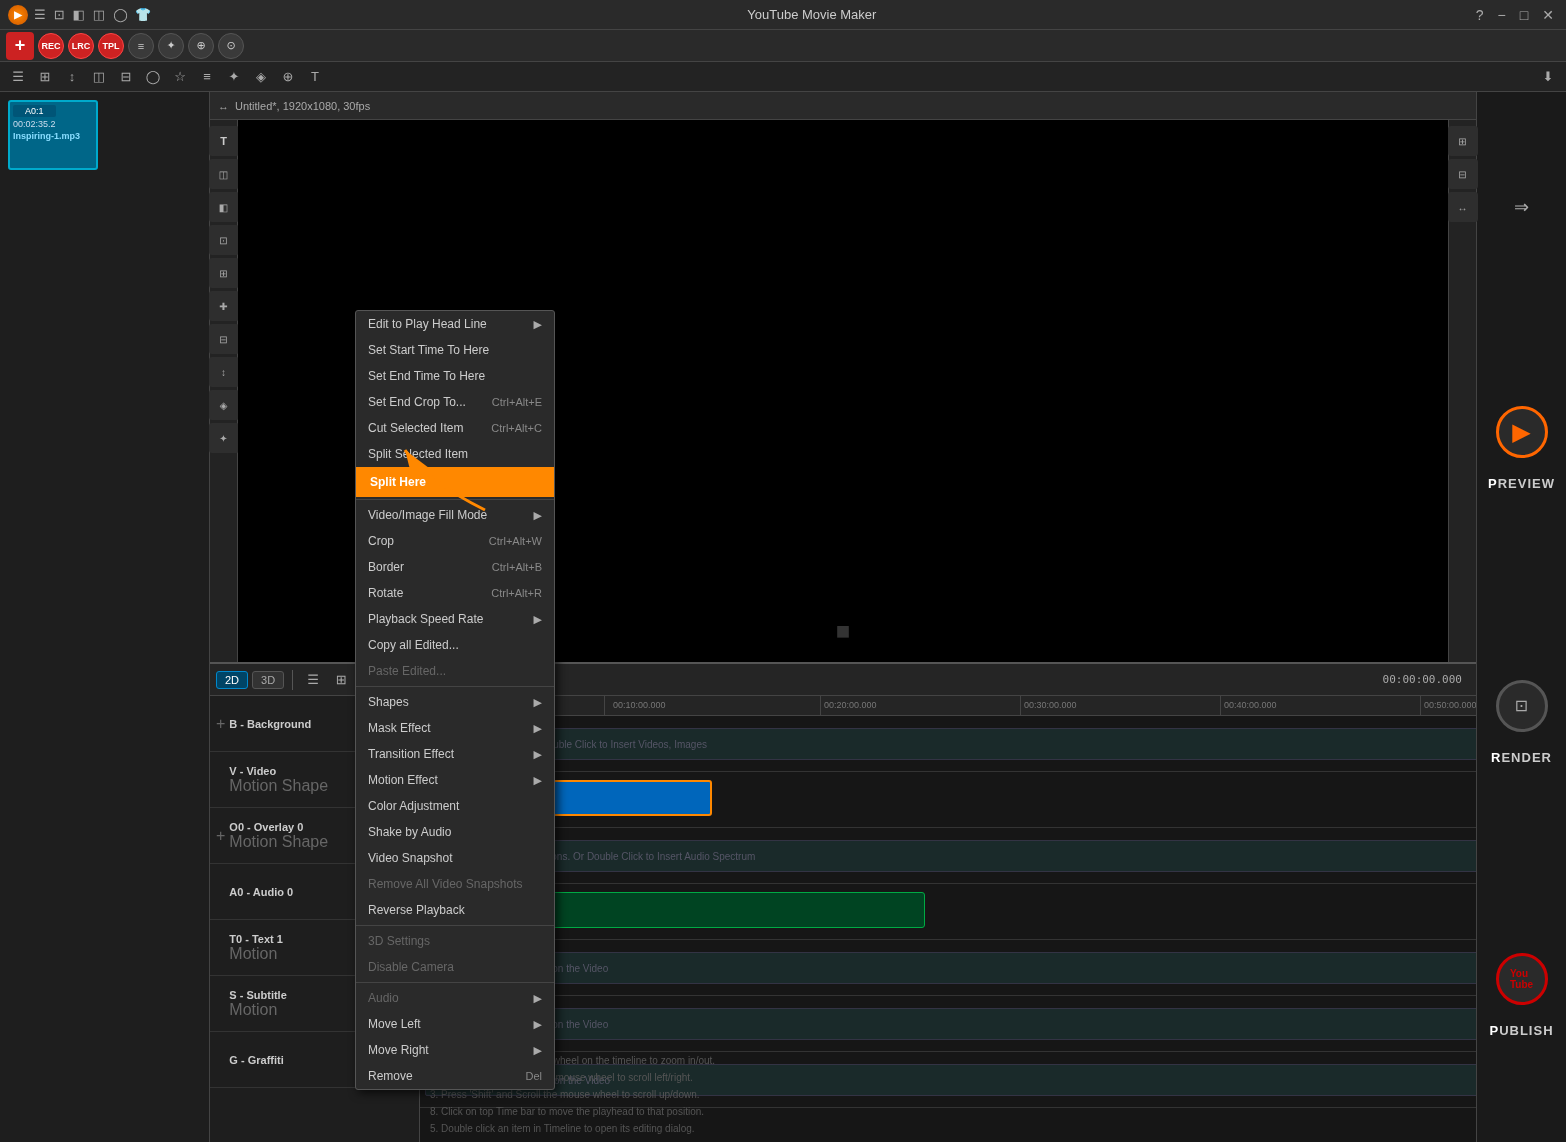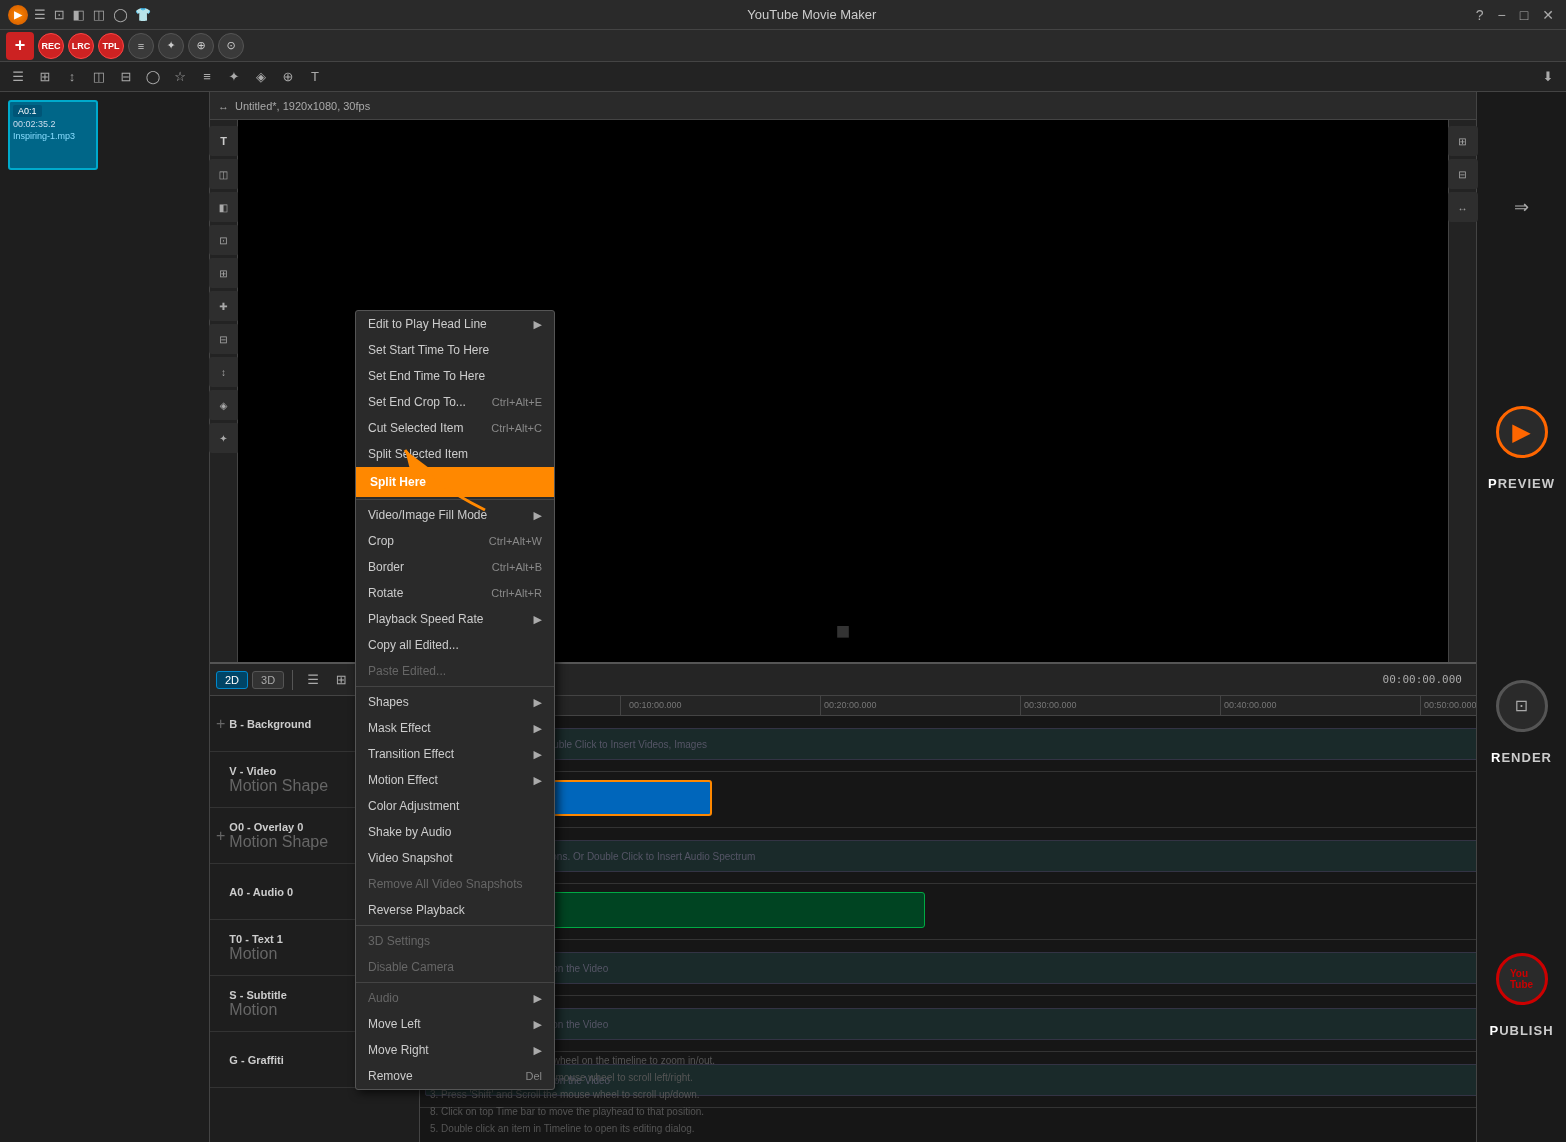--- a/index.html
+++ b/index.html
@@ -108,24 +108,24 @@
       background: #006688;
       border: 2px solid #00aacc;
       border-radius: 3px;
       margin: 8px;
       display: flex; flex-direction: column; align-items: flex-start;
       padding: 3px;
       position: relative;
       cursor: pointer;
     }
     .media-item .mi-label {
-      font-size: 9px; color: #fff; background: #005577; padding: 1px 5px; border-radius: 2px;
+      font-size: 9px; color: #fff; background: #005577; padding: 1px 12px; border-radius: 2px;
     }
     .media-item .mi-time { font-size: 9px; color: #cde; margin-top: 2px; }
-    .media-item .mi-name { font-size: 9px; color: #8df; margin-top: 2px; }
+    .media-item .mi-name { font-size: 9px; color: #8df; margin-top: 2px; font-weight: bold; }
 
     #preview-header {
       height: 28px;
       background: #2a2a2a;
       display: flex;
       align-items: center;
       padding: 0 8px;
       border-bottom: 1px solid #444;
       gap: 6px;
       font-size: 11px;
@@ -504,21 +504,21 @@
             </div>
             <span class="track-icon">👁</span>
           </div>
 
         </div>
 
         <div id="timeline-content">
 
           <div id="ruler" style="width:1400px;position:relative;">
             <div class="ruler-mark" style="left:0px;">00:00:00.000</div>
-            <div class="ruler-mark" style="left:200px;padding-left:8px;">00:10:00.000</div>
+            <div class="ruler-mark" style="left:184px;padding-left:8px;">00:10:00.000</div>
             <div class="ruler-mark" style="left:400px;">00:20:00.000</div>
             <div class="ruler-mark" style="left:600px;">00:30:00.000</div>
             <div class="ruler-mark" style="left:800px;">00:40:00.000</div>
             <div class="ruler-mark" style="left:1000px;">00:50:00.000</div>
           </div>
 
           <div class="timeline-track-content" style="width:1400px;">
             <div style="position:absolute;top:12px;left:5px;right:5px;height:32px;background:#1a2a2a;border:1px solid #334;border-radius:2px;display:flex;align-items:center;padding:0 6px;font-size:10px;color:#556;">Background Images, Or Double Click to Insert Videos, Images</div>
           </div>
 

